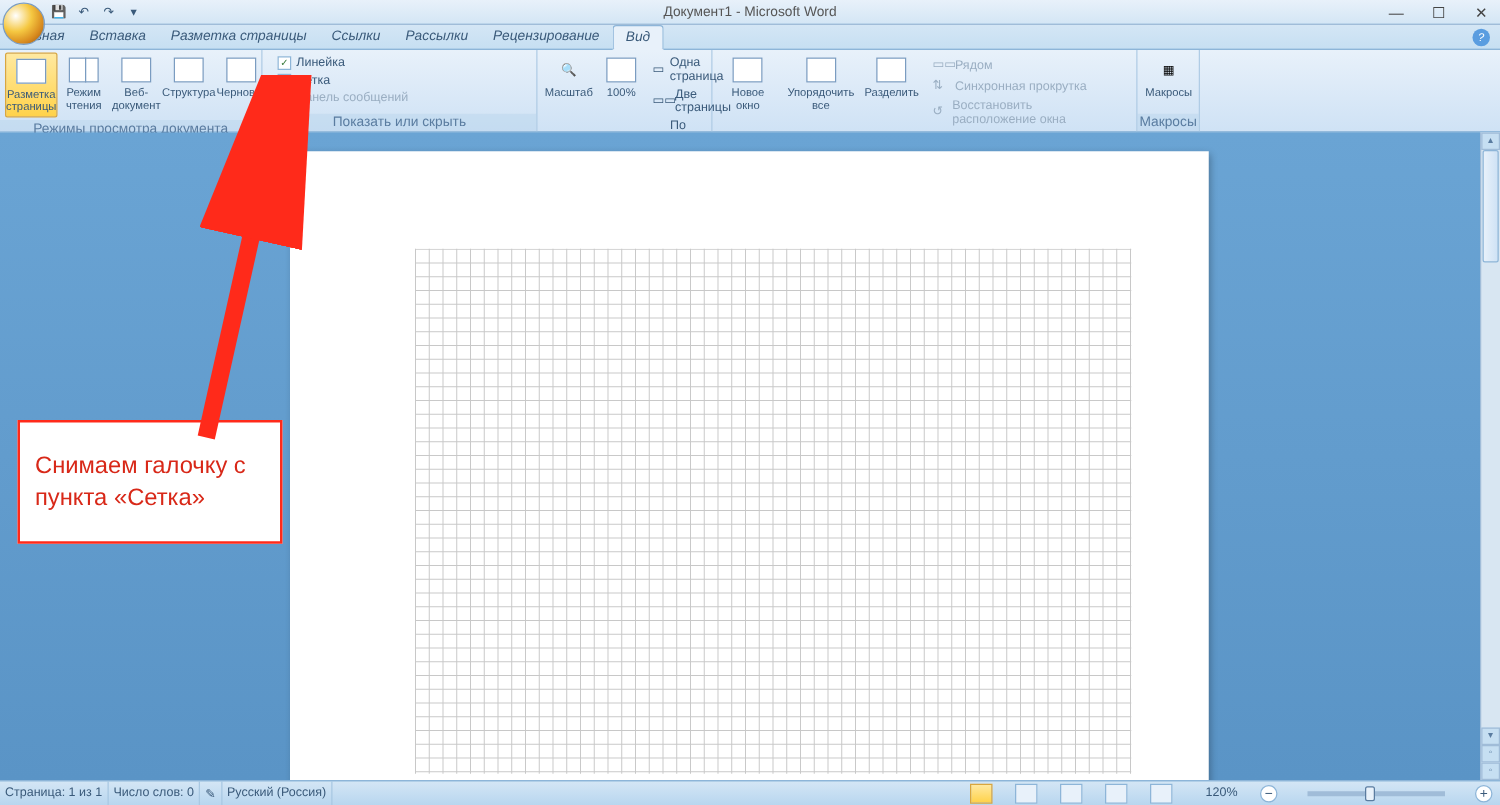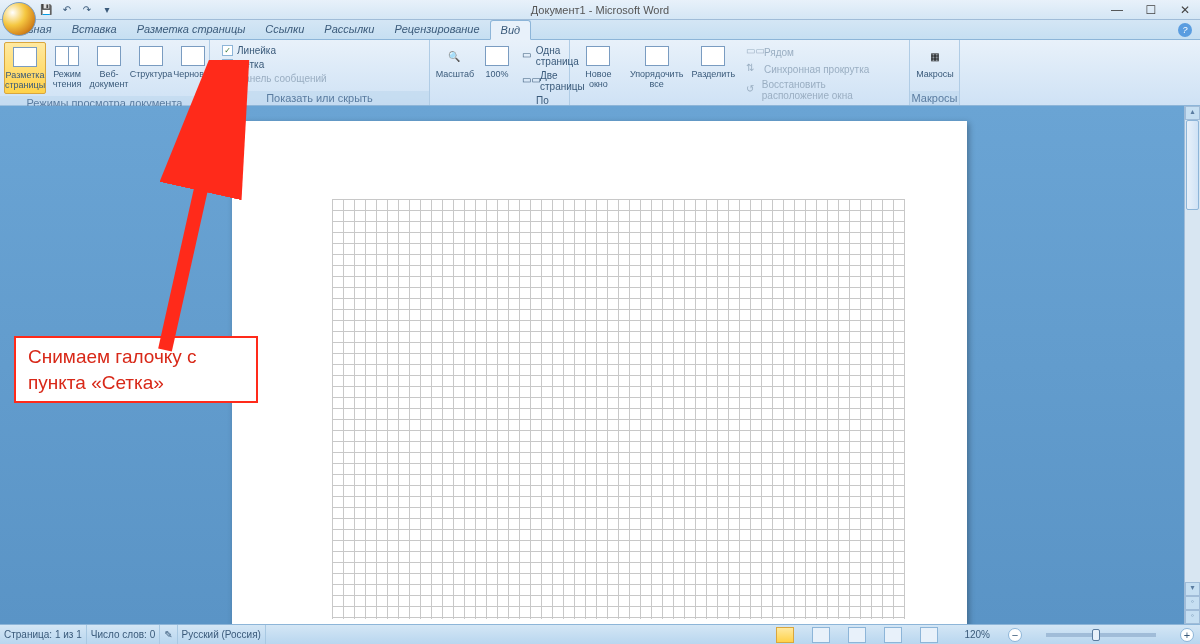--- a/index.html
+++ b/index.html
@@ -47,21 +47,21 @@
 .grid-area { position: absolute; left: 100px; top: 78px; width: 573px; height: 420px; background-image: linear-gradient(to right, #c8c8c8 1px, transparent 1px), linear-gradient(to bottom, #c8c8c8 1px, transparent 1px); background-size: 11px 11px; }
 
 
 .vscroll { position: absolute; right: 0; top: 106px; bottom: 20px; width: 16px; background: #d8e6f2; border-left: 1px solid #a0bcd8; }
 .vscroll .arr { height: 14px; background: #c6dff2; border: 1px solid #a0bcd8; text-align: center; font-size: 8px; color: #5a7ca0; cursor: pointer; }
 .vscroll .track { position: absolute; top: 14px; bottom: 42px; left: 0; right: 0; }
 .vscroll .thumb { position: absolute; top: 0; left: 1px; right: 1px; height: 90px; background: linear-gradient(to right, #e8f1fa, #cfe2f5); border: 1px solid #8db5d8; border-radius: 2px; cursor: pointer; }
 .vscroll .btm { position: absolute; bottom: 0; left: 0; right: 0; }
 
 
-.anno-box { position: absolute; left: 14px; top: 336px; width: 244px; padding: 6px 12px; background: #fff; border: 2px solid #ff2a1a; font-size: 19px; color: #d82818; line-height: 1.35; }
+.anno-box { position: absolute; left: 14px; top: 336px; width: 212px; padding: 22px 12px; background: #fff; border: 2px solid #ff2a1a; font-size: 19px; color: #d82818; line-height: 1.35; }
 .anno-arrow { position: absolute; left: 130px; top: 60px; width: 120px; height: 300px; pointer-events: none; }
 
 
 .status { position: absolute; bottom: 0; left: 0; right: 0; height: 20px; background: linear-gradient(to bottom, #d4e6f5, #b8d6ef); display: flex; align-items: center; font-size: 10px; color: #3a5a7a; border-top: 1px solid #8db5d8; }
 .status .seg { padding: 0 4px; border-right: 1px solid #a8c8e2; height: 100%; display: flex; align-items: center; gap: 4px; }
 .status-right { margin-left: auto; display: flex; align-items: center; gap: 18px; padding-right: 6px; }
 .view-btn { width: 18px; height: 16px; border: 1px solid #8db5d8; background: #e8f1fa; cursor: pointer; }
 .view-btn.sel { background: linear-gradient(to bottom, #ffe9a0, #ffd24a); border-color: #d9a63e; }
 .zoom-slider { width: 110px; height: 4px; background: #a0bcd8; position: relative; margin: 0 6px; }
 .zoom-slider .knob { position: absolute; left: 46px; top: -4px; width: 8px; height: 12px; background: #e8f1fa; border: 1px solid #5a7ca0; border-radius: 2px; cursor: pointer; }

